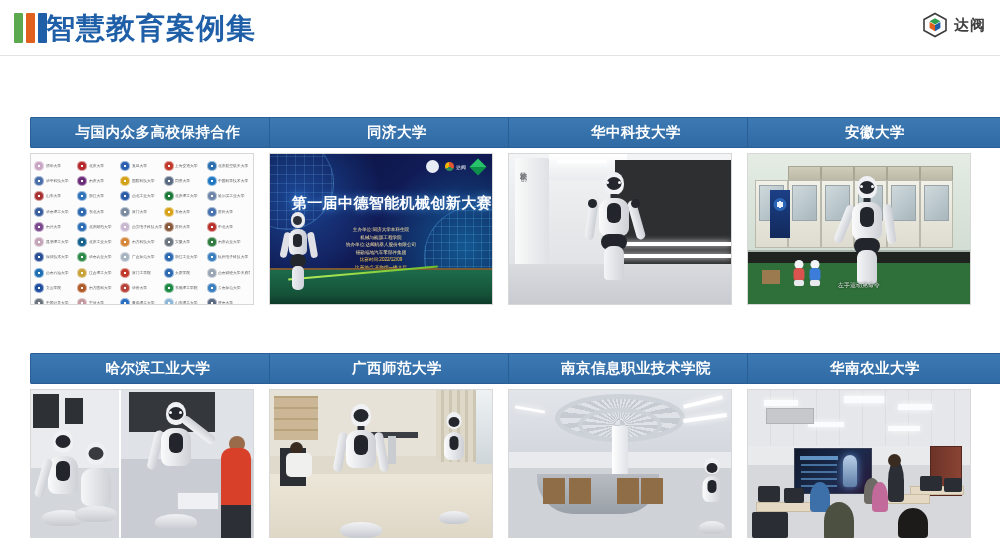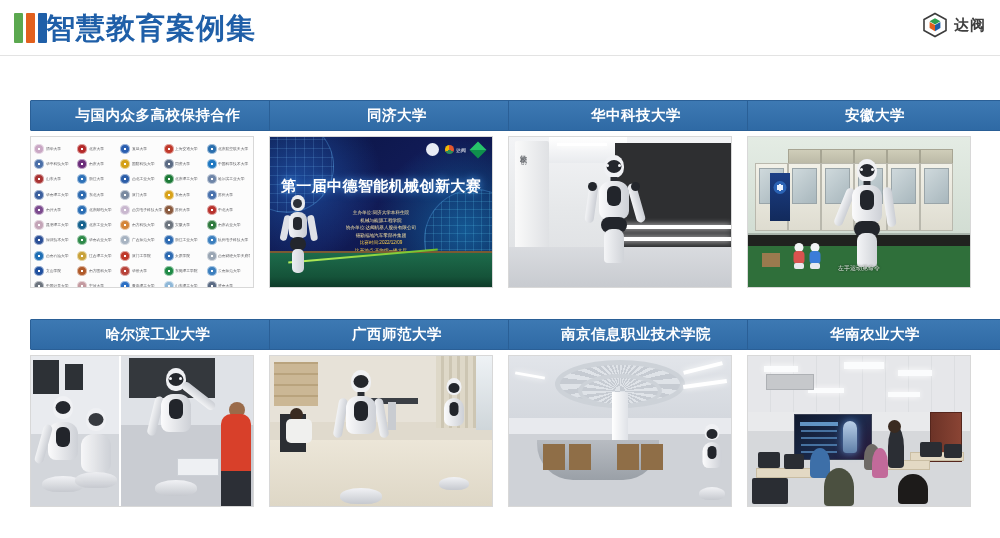--- a/index.html
+++ b/index.html
@@ -74,20 +74,21 @@
     position: absolute;
     left: 30px; top: 100px;
     width: 940px;
     display: grid;
     grid-template-columns: repeat(4, 222px);
     grid-column-gap: 17px;
     grid-row-gap: 31px;
   }
   .card {
     width: 256px;
+    margin-top: 17px;
   }
   .card-header {
     height: 29px;
     background: linear-gradient(to bottom, #3d79b3 0%, #2f6aa5 100%);
     border: 1px solid #2a5f96;
     border-radius: 1px;
     color: #ffffff;
     font-size: 14.5px;
     font-weight: bold;
     display: flex;
@@ -166,21 +167,21 @@
   .bl-seal { width: 13px; height: 13px; border-radius: 50%; background: #e8ecf5; }
   .bl-chip { display: flex; align-items: center; gap: 2px; }
   .bl-dot { width: 9px; height: 9px; border-radius: 50%;
     background: conic-gradient(#e4572e 0 33%, #2e8b57 0 66%, #f2b705 0 100%); }
   .bl-text { font-size: 5px; color: #ffffff; }
   .bl-green { width: 12px; height: 12px;
     background: linear-gradient(135deg,#27c36a 0 50%, #0f8f4c 50% 100%);
     transform: rotate(45deg); }
   .banner-title {
     position: absolute; left: 0; right: 0; top: 40px;
-    text-align: center;
+    text-align: right;
     font-size: 15px; font-weight: bold; color: #ffffff;
     letter-spacing: .4px;
     text-shadow: 0 0 8px rgba(80,170,255,.8);
   }
   .banner-sub {
     position: absolute; left: 0; right: 0; top: 72px;
     text-align: center;
     font-size: 4.6px; line-height: 7.5px; color: #ffe9a8;
   }
   .banner-sub .line-hi { color: #ffd34d; }

